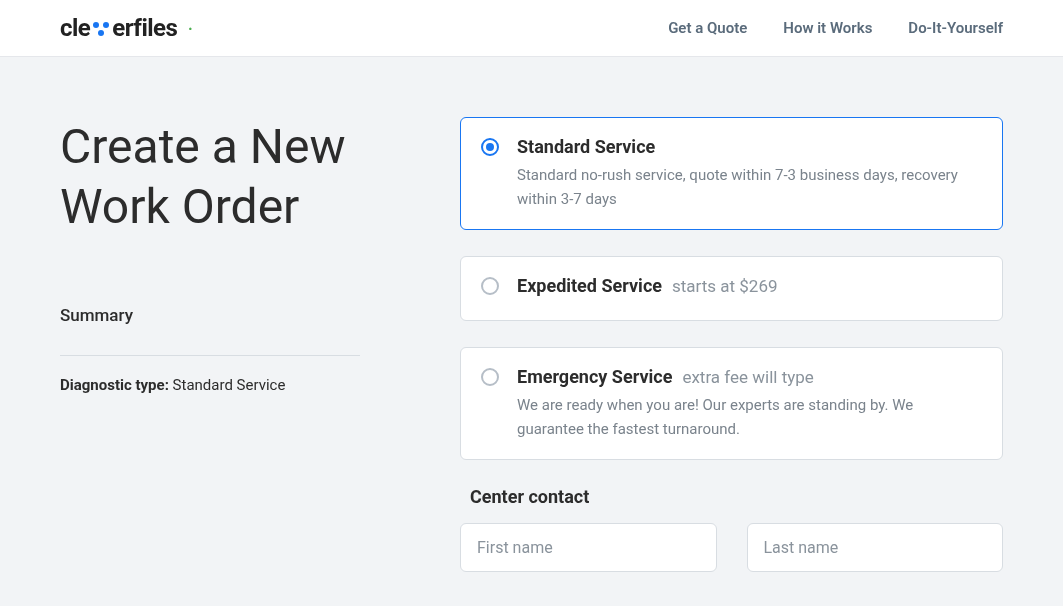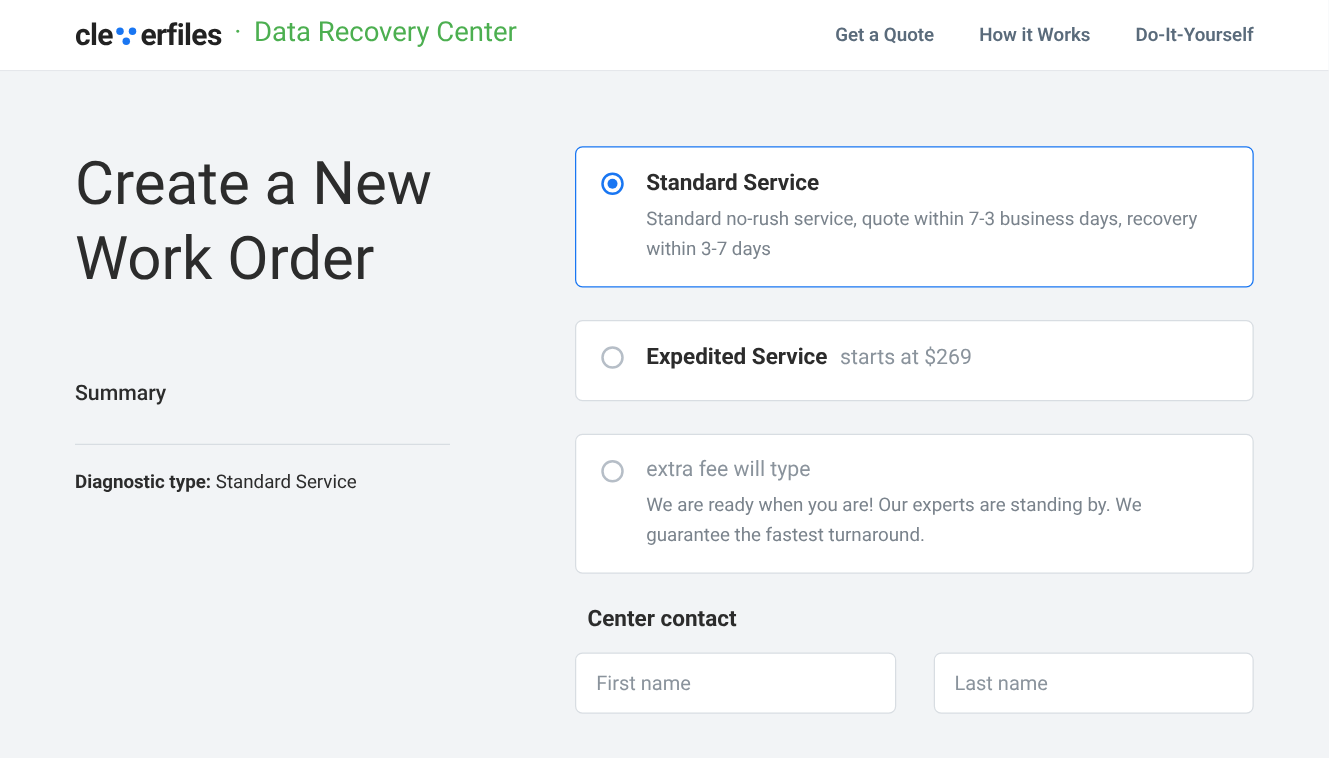--- a/index.html
+++ b/index.html
@@ -14,21 +14,21 @@
     .header {
       background: #fff;
       border-bottom: 1px solid #e5e7eb;
       padding: 14px 60px;
       display: flex;
       align-items: center;
       justify-content: space-between;
     }
     .brand {
       display: flex;
-      align-items: flex-start;
+      align-items: flex-end;
       gap: 6px;
     }
     .brand-logo {
       font-size: 24px;
       font-weight: 700;
       color: #222;
       letter-spacing: -0.5px;
       display: inline-flex;
       align-items: center;
     }
@@ -182,21 +182,20 @@
       <span class="dots">
         <svg width="18" height="16" viewBox="0 0 18 16">
           <circle cx="4" cy="4" r="3" fill="#1976f2"></circle>
           <circle cx="14" cy="4" r="3" fill="#1976f2"></circle>
           <circle cx="9" cy="12" r="3" fill="#1976f2"></circle>
         </svg>
       </span>
       <span>erfiles</span>
     </span>
     <span class="brand-sep">·</span>
-    <span class="brand-subtitle">Data Recovery Center</span>
   </div>
   <nav class="nav">
     <a>Get a Quote</a>
     <a>How it Works</a>
     <a>Do-It-Yourself</a>
   </nav>
 </header>
 
 <main class="main">
   <aside class="left">
@@ -223,20 +222,21 @@
       <span class="radio"></span>
       <div class="option-title-row">
         <span class="option-title">Expedited Service</span>
         <span class="option-note">starts at $269</span>
       </div>
     </div>
 
     <div class="option-card">
       <span class="radio"></span>
       <div class="option-title-row">
+        <span class="option-title">Emergency Service</span>
         <span class="option-note">extra fee will type</span>
       </div>
       <div class="option-desc">We are ready when you are! Our experts are standing by. We guarantee the fastest turnaround.</div>
     </div>
 
     <h3 class="section-heading">Center contact</h3>
     <div class="input-row">
       <input type="text" class="text-input" placeholder="First name" style="">
       <input type="text" class="text-input" placeholder="Last name" style="">
     </div>

